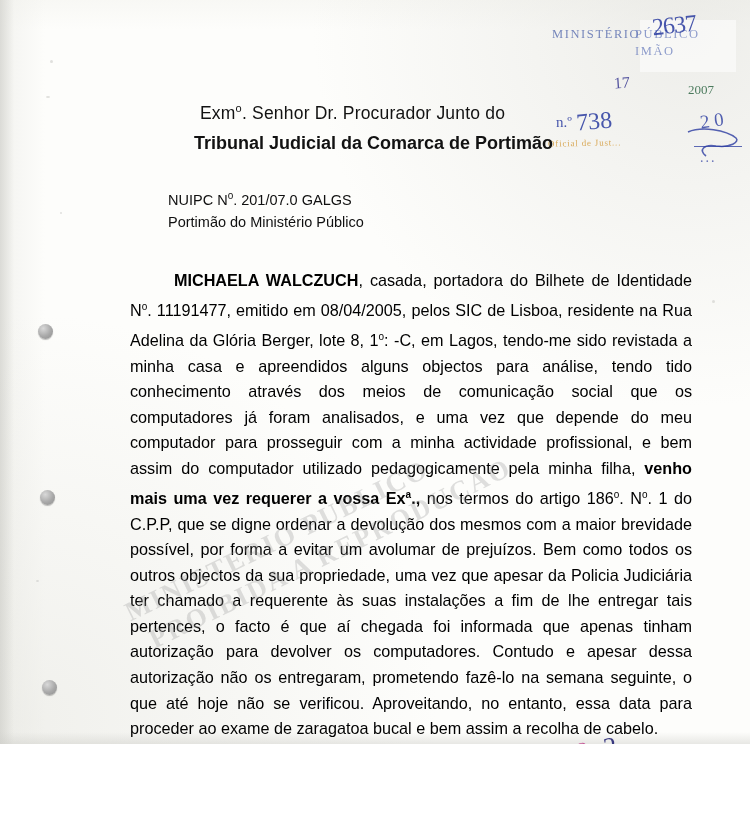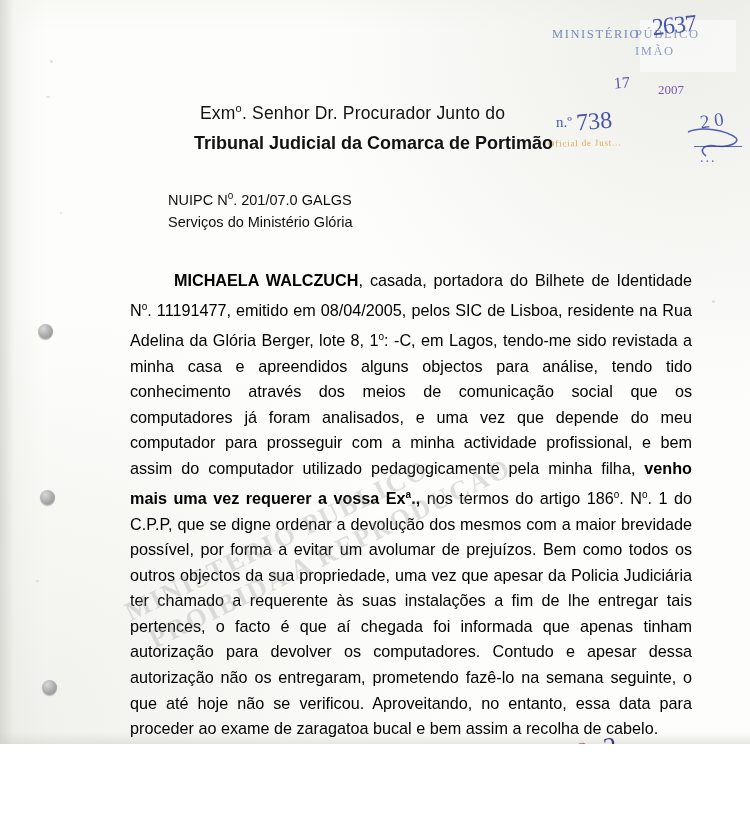--- a/index.html
+++ b/index.html
@@ -113,25 +113,25 @@
     left: 614px;
     top: 74px;
     font-family: "Liberation Serif", serif;
     font-size: 16px;
     color: #2e2e8c;
     transform: rotate(-4deg);
     opacity: 0.8;
   }
   .hand-year {
     position: absolute;
-    left: 658px;
+    left: 688px;
     top: 82px;
     font-family: "Liberation Serif", serif;
     font-size: 13px;
-    color: #4c1d95;
+    color: #14532d;
     opacity: 0.75;
   }
   .hand-ref {
     position: absolute;
     left: 556px;
     top: 106px;
     font-family: "Liberation Serif", serif;
     font-size: 15px;
     color: #2a3ba0;
     opacity: 0.85;
@@ -370,21 +370,21 @@
   <div class="stamp-line"></div>
   <div class="stamp-dots">...</div>
 
   <div class="addressee">
     <div class="line1"><span>Exm</span><span class="sup">o</span><span>. Senhor   Dr. Procurador  Junto do</span></div>
     <div class="line2">Tribunal Judicial da Comarca de Portimão</div>
   </div>
 
   <div class="procref">
     <div><span>NUIPC  N</span><span class="sup">o</span><span>. 201/07.0 GALGS</span></div>
-    <div>Serviços do Ministério Glória</div>
+    <div>Portimão do Ministério Público</div>
   </div>
 
   <div class="body-text">
     <p><b>MICHAELA WALCZUCH</b><span>, casada, portadora do Bilhete de Identidade N</span><span class="sup">o</span><span>. 11191477, emitido em 08/04/2005, pelos SIC de Lisboa,  residente na Rua Adelina da Glória Berger, lote 8, 1</span><span class="sup">o</span><span>: -C, em Lagos, tendo-me  sido revistada a minha casa e apreendidos alguns objectos para análise, tendo tido conhecimento através dos meios de comunicação social que os computadores já foram analisados, e uma vez que depende do meu computador para prosseguir com a minha actividade profissional, e bem assim do computador utilizado     pedagogicamente pela minha filha, </span><b>venho mais uma vez  requerer a vossa Ex</b><b class="sup">a</b><b>.,</b><span> nos termos do artigo 186</span><span class="sup">o</span><span>. N</span><span class="sup">o</span><span>. 1 do C.P.P, que se digne ordenar a devolução dos mesmos com a maior brevidade possível, por forma a evitar um avolumar de prejuízos. Bem como todos os outros objectos da sua propriedade, uma vez que apesar da Policia Judiciária ter chamado a requerente às suas instalações a fim de lhe entregar tais pertences, o facto é que aí chegada foi informada que apenas tinham autorização para devolver os computadores. Contudo e apesar dessa autorização não os entregaram, prometendo fazê-lo na semana seguinte, o que até hoje não se verificou. Aproveitando, no entanto, essa data para proceder ao exame de zaragatoa bucal e bem assim a recolha de cabelo.</span></p>
   </div>
 
 
   <svg class="signature" viewBox="0 0 210 60">
     <path d="M6 44 C10 26, 14 20, 18 34 C21 44, 24 30, 28 22 C31 34, 33 44, 37 36 C41 28, 44 22, 48 32 C50 38, 53 34, 56 28
              C60 22, 64 26, 66 34 C68 42, 72 36, 76 28 C80 20, 84 26, 86 34 C88 42, 92 40, 96 32

